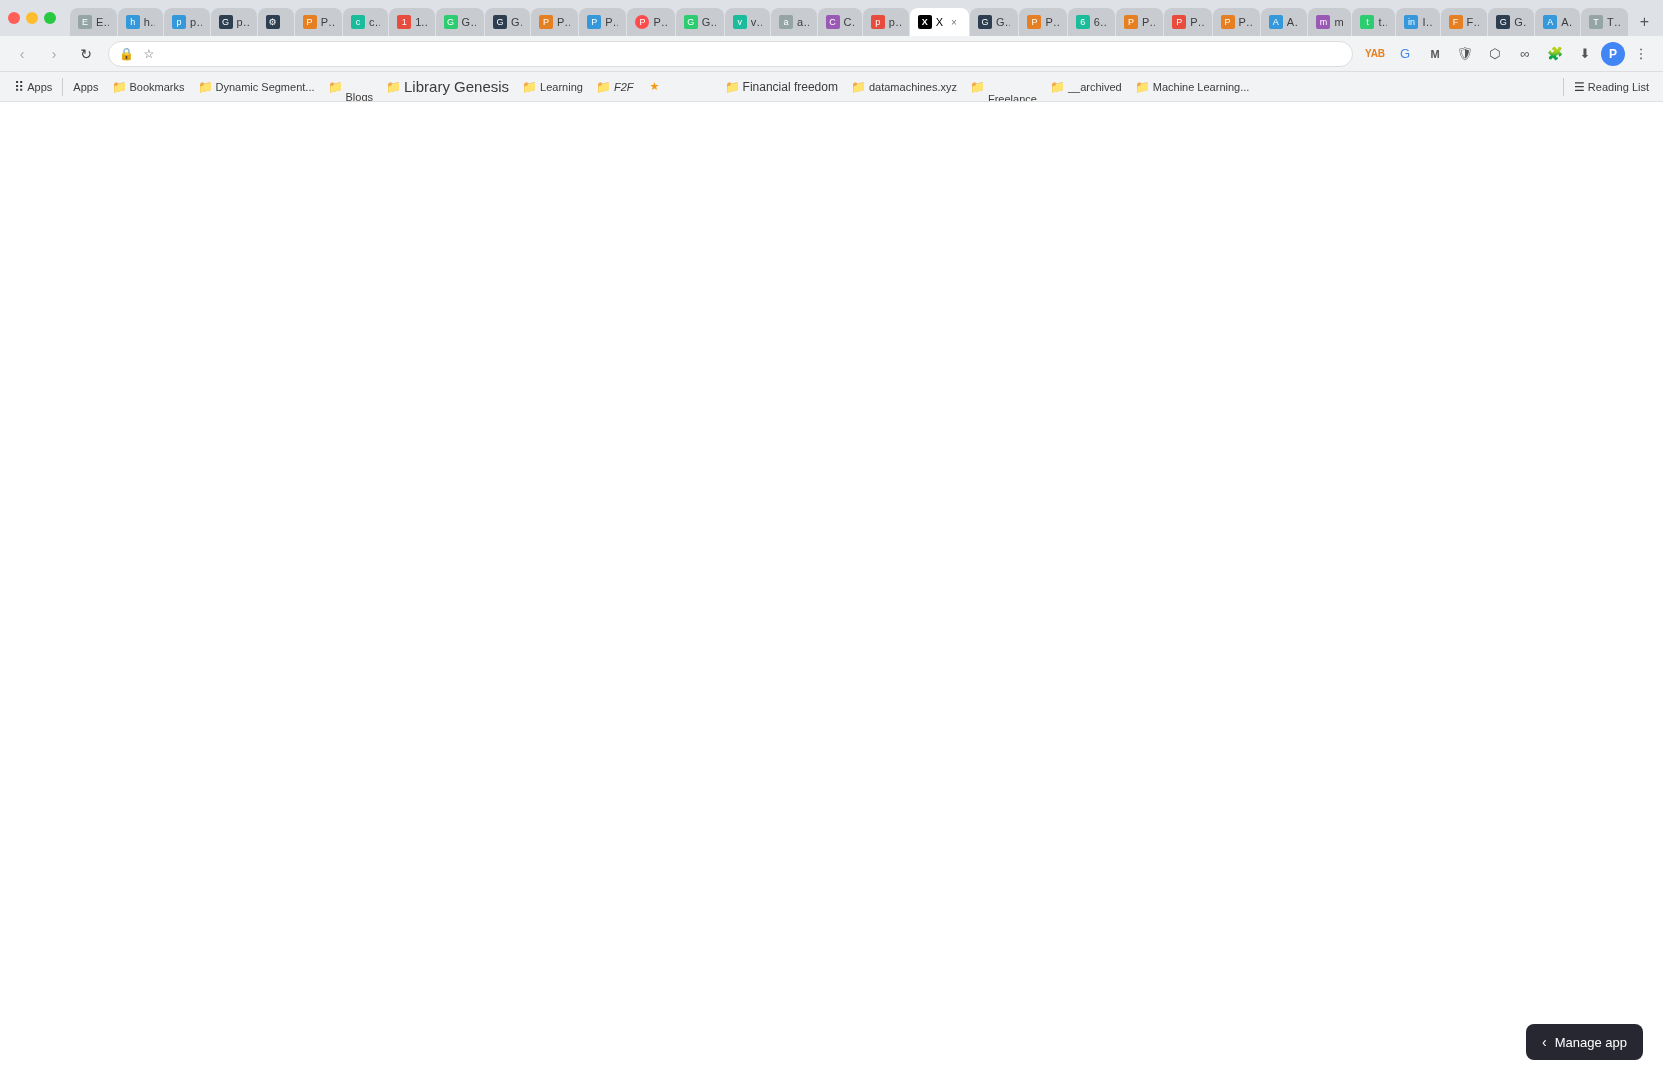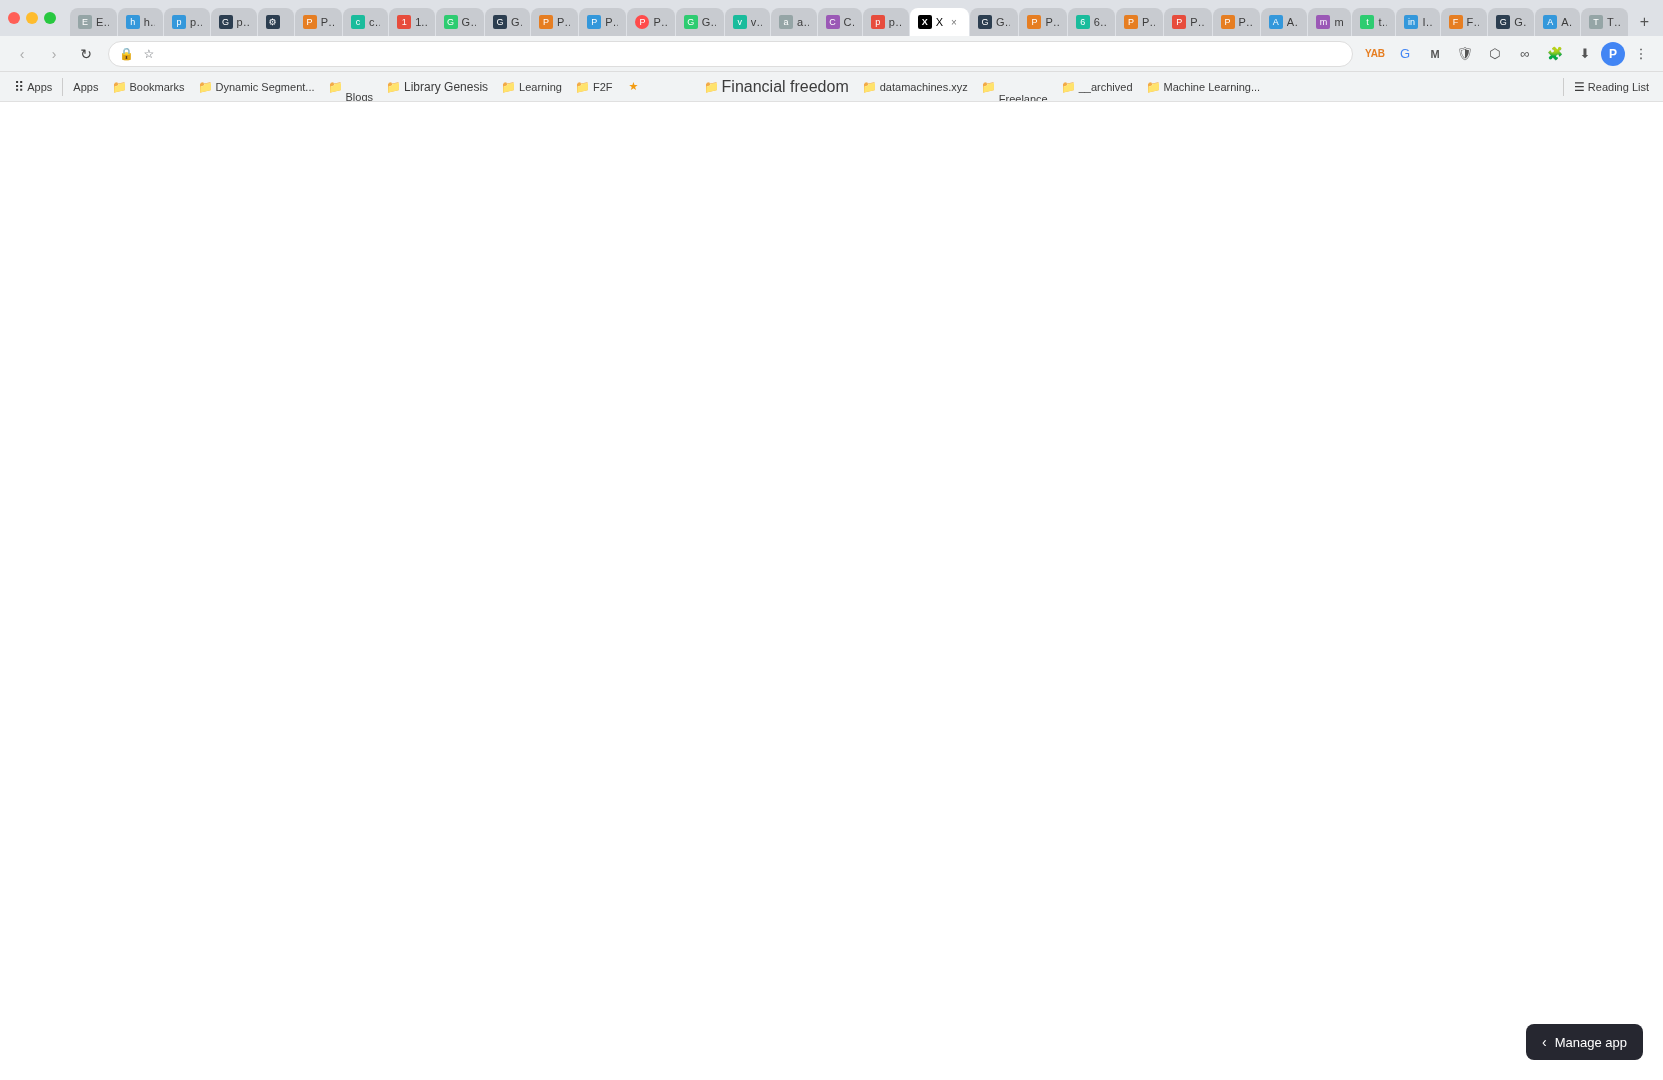--- a/index.html
+++ b/index.html
@@ -398,37 +398,37 @@
     <div class="bm-item">
       <span class="bm-icon bm-folder-icon">📁</span>
       <span style="font-size:11px;">Dynamic Segment...</span>
     </div>
     <div class="bm-item">
       <span class="bm-icon bm-folder-icon">📁</span>
       <span style="font-size:11px;margin-top:21px;">Blogs</span>
     </div>
     <div class="bm-item">
       <span class="bm-icon bm-folder-icon">📁</span>
-      <span style="font-size:12px;">Library Genesis</span>
+      <span style="font-size:15px;">Library Genesis</span>
     </div>
     <div class="bm-item">
       <span class="bm-icon bm-folder-icon">📁</span>
       <span style="font-size:11px;">Learning</span>
     </div>
     <div class="bm-item">
       <span class="bm-icon bm-folder-icon">📁</span>
-      <span style="font-size:11px;">F2F</span>
+      <span style="font-size:11px;font-style:italic;">F2F</span>
     </div>
     <div class="bm-item">
       <span class="bm-icon" style="color:#f39c12;">★</span>
       <span style="font-size:11px;margin-top:36px;">Braintrust</span>
     </div>
     <div class="bm-item">
       <span class="bm-icon bm-folder-icon">📁</span>
-      <span style="font-size:16px;">Financial freedom</span>
+      <span style="font-size:12px;">Financial freedom</span>
     </div>
     <div class="bm-item">
       <span class="bm-icon bm-folder-icon">📁</span>
       <span style="font-size:11px;">datamachines.xyz</span>
     </div>
     <div class="bm-item">
       <span class="bm-icon bm-folder-icon">📁</span>
       <span style="font-size:11px;margin-top:24px;">Freelance</span>
     </div>
     <div class="bm-item">

